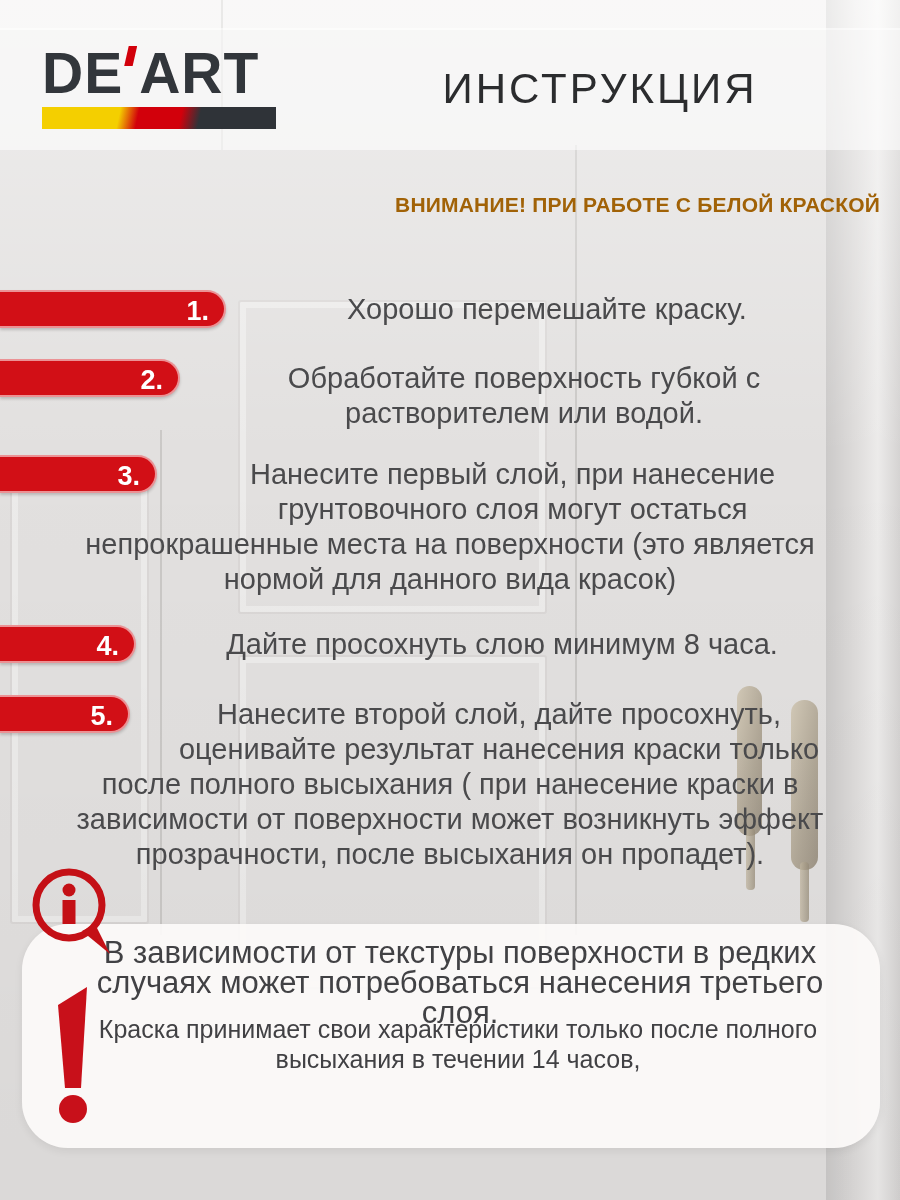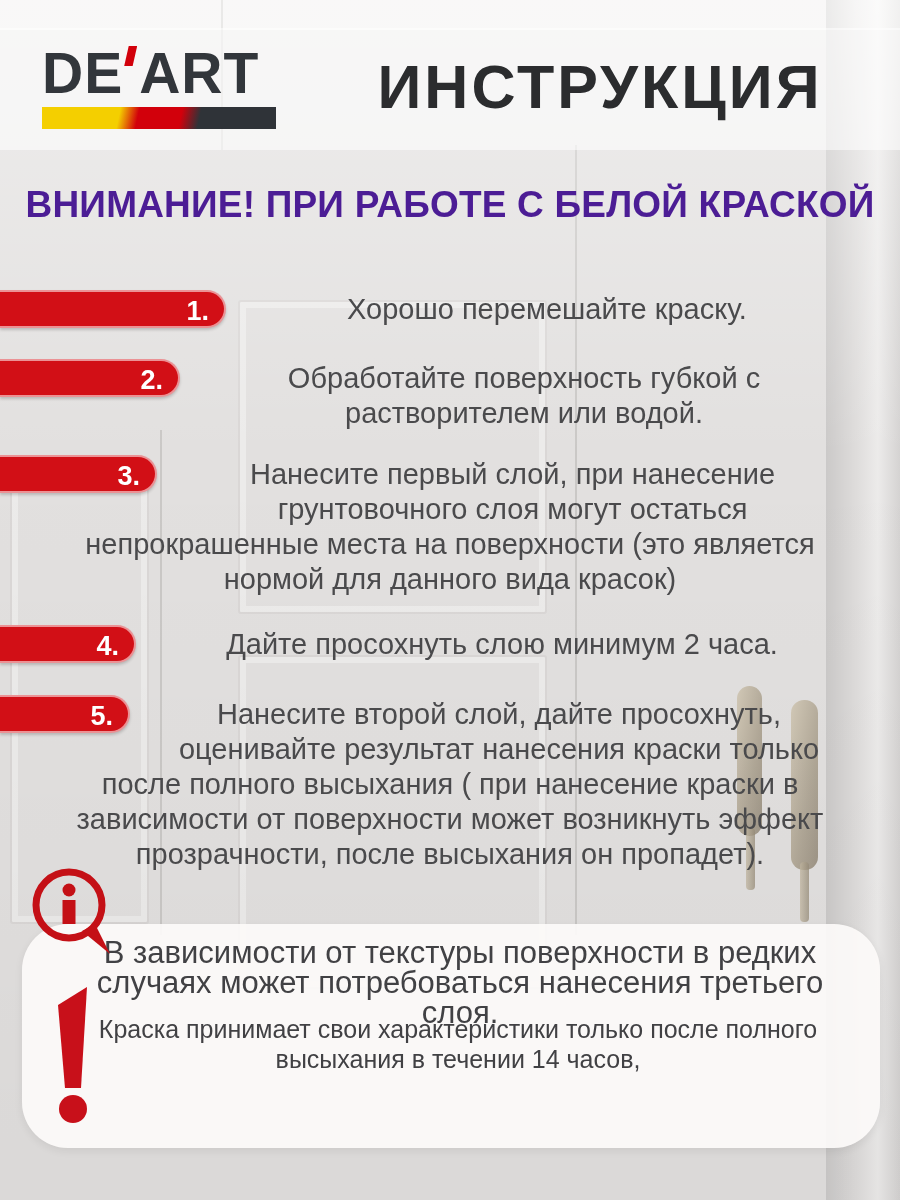--- a/index.html
+++ b/index.html
@@ -36,26 +36,26 @@
 
   
   .content{position:absolute;inset:0;z-index:2;}
   .logo{position:absolute;left:42px;top:44px;width:240px;}
   .logo-text{font-size:57px;font-weight:bold;letter-spacing:1px;color:#32363b;line-height:58px;
              white-space:nowrap;}
   .apostrophe{display:inline-block;width:13px;height:20px;background:#d2000b;
               clip-path:polygon(35% 0,100% 0,65% 100%,0 100%);margin:2px 2px 0 1px;vertical-align:top;}
   .logo-stripe{width:234px;height:22px;margin-top:5px;
                background:linear-gradient(102deg,#f4cf00 0%,#f4cf00 33%,#d2000b 41%,#d2000b 59%,#2f3338 67%,#2f3338 100%);}
-  .page-title{position:absolute;left:310px;top:52px;width:580px;text-align:center;
-              font-size:61px;font-weight:bold;letter-spacing:3px;color:#2b2c2e;}
+  .page-title{position:absolute;left:310px;top:65px;width:580px;text-align:center;
+              font-size:42px;font-weight:normal;letter-spacing:3px;color:#2b2c2e;}
 
   
-  .warning{position:absolute;left:20px;top:188px;width:860px;text-align:center;
-           color:#4c1d95;font-weight:bold;font-size:37px;line-height:33px;letter-spacing:.2px;}
+  .warning{position:absolute;left:20px;top:188px;width:860px;text-align:right;
+           color:#a16207;font-weight:bold;font-size:21px;line-height:33px;letter-spacing:.2px;}
   .warning span{display:block;}
 
   
   .step{position:absolute;left:0;width:900px;padding:0 42px;box-sizing:border-box;
         font-size:29px;line-height:35px;color:#4a4a4c;text-align:center;}
   .pill{float:left;height:38px;line-height:38px;margin:-2px 10px 0 -42px;
         background:#d20f16;color:#ffffff;font-weight:bold;font-size:27px;
         text-align:right;padding-right:15px;box-sizing:border-box;
         border:2px solid rgba(255,255,255,.55);border-left:none;
         border-radius:0 21px 21px 0;box-shadow:0 2px 3px rgba(0,0,0,.18);}
@@ -118,21 +118,21 @@
     <div class="step st2">
       <span class="pill">2.</span>
       <span>Обработайте поверхность губкой с растворителем или водой.</span>
     </div>
     <div class="step st3">
       <span class="pill">3.</span>
       <span>Нанесите первый слой, при нанесение грунтовочного слоя могут остаться непрокрашенные места на поверхности (это является нормой для данного вида красок)</span>
     </div>
     <div class="step st4">
       <span class="pill">4.</span>
-      <span>Дайте просохнуть слою минимум 2 часа.</span>
+      <span>Дайте просохнуть слою минимум 8 часа.</span>
     </div>
     <div class="step st5">
       <span class="pill">5.</span>
       <span>Нанесите второй слой, дайте просохнуть, оценивайте результат нанесения краски только после полного высыхания ( при нанесение краски в зависимости от поверхности может возникнуть эффект прозрачности, после высыхания он пропадет).</span>
     </div>
 
     <div class="note-panel"></div>
 
     <div class="info-badge">
       <svg width="94" height="96" viewBox="0 0 94 96">

